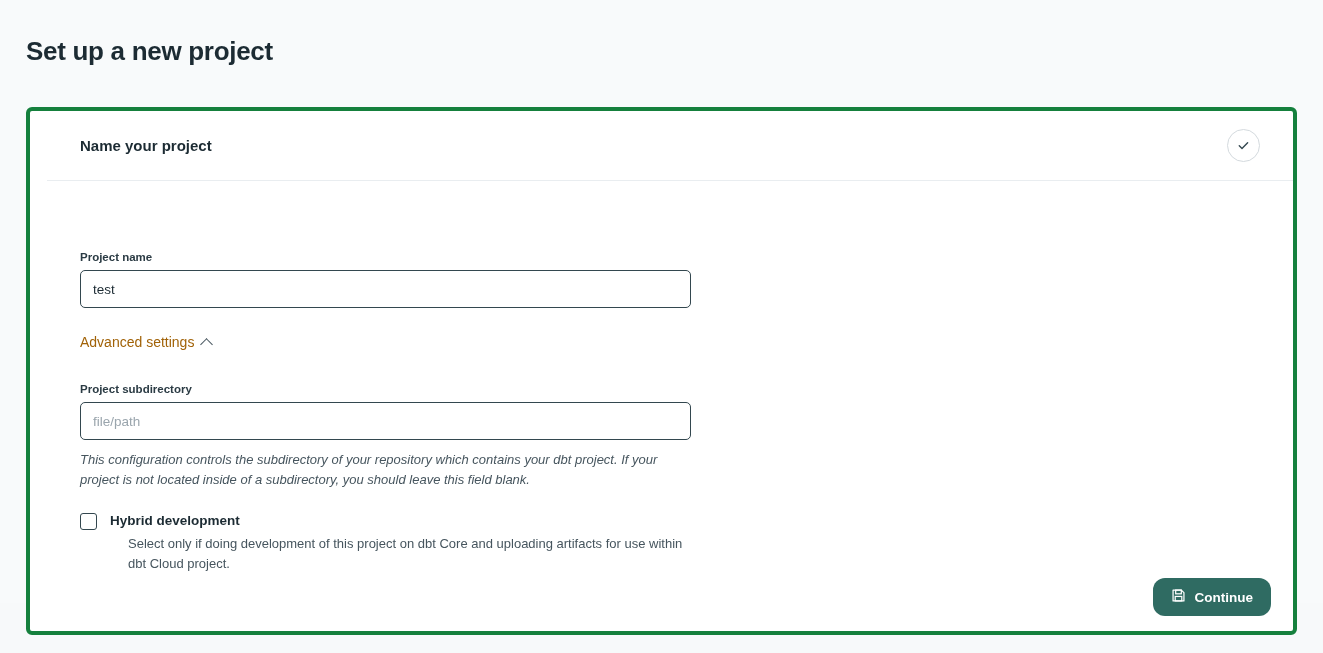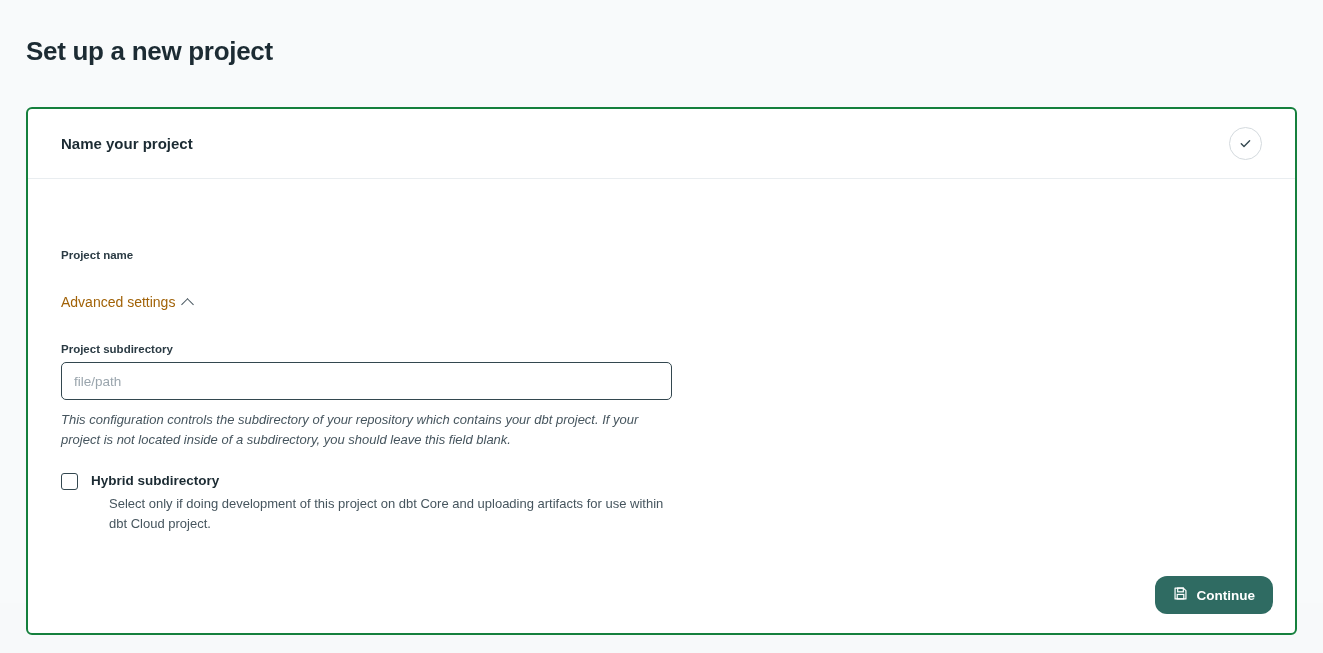--- a/index.html
+++ b/index.html
@@ -31,22 +31,23 @@
     color: #1c2b33;
   }
 
   .card {
     position: absolute;
     left: 26px;
     top: 107px;
     width: 1271px;
     height: 528px;
     background: #ffffff;
-    border: 2px solid #15803d;
+    border: 4px solid #15803d;
     border-radius: 6px;
+    padding-left: 17px;
   }
 
   .card-header {
     height: 70px;
     border-bottom: 1px solid #e9edf0;
     display: flex;
     align-items: center;
     justify-content: space-between;
     padding: 0 33px;
   }
@@ -201,37 +202,38 @@
         <svg width="15" height="15" viewBox="0 0 16 16" aria-hidden="true">
           <path d="M3.5 8.3 L6.4 11.1 L12.4 5.1" fill="none" stroke="#33474f" stroke-width="1.5" stroke-linecap="round" stroke-linejoin="round"></path>
         </svg>
       </div>
     </div>
 
     <div class="card-body">
 
       <div>
         <div class="field-label">Project name</div>
+        <input class="text-input" type="text" value="test" style="">
       </div>
 
       <div class="advanced-toggle">
         <span>Advanced settings</span>
         <span class="chev"></span>
       </div>
 
       <div class="subdir-block">
         <div class="field-label">Project subdirectory</div>
         <input class="text-input" type="text" placeholder="file/path" style="">
         <div class="help-text">This configuration controls the subdirectory of your repository which contains your dbt project. If your project is not located inside of a subdirectory, you should leave this field blank.</div>
       </div>
 
       <div class="checkbox-row">
         <div class="checkbox"></div>
         <div>
-          <div class="cb-title">Hybrid subdirectory</div>
+          <div class="cb-title">Hybrid development</div>
           <div class="cb-desc">Select only if doing development of this project on dbt Core and uploading artifacts for use within dbt Cloud project.</div>
         </div>
       </div>
 
       <button class="continue-btn">
         <span class="save-icon">
           <svg width="15" height="15" viewBox="0 0 16 16" aria-hidden="true">
             <path d="M2.2 2.2 H11 L13.8 5 V13.8 H2.2 Z" fill="none" stroke="#ffffff" stroke-width="1.3" stroke-linejoin="round"></path>
             <rect x="5" y="2.2" width="6" height="4" fill="none" stroke="#ffffff" stroke-width="1.3"></rect>
             <rect x="4.5" y="9" width="7" height="4.8" fill="none" stroke="#ffffff" stroke-width="1.3"></rect>

